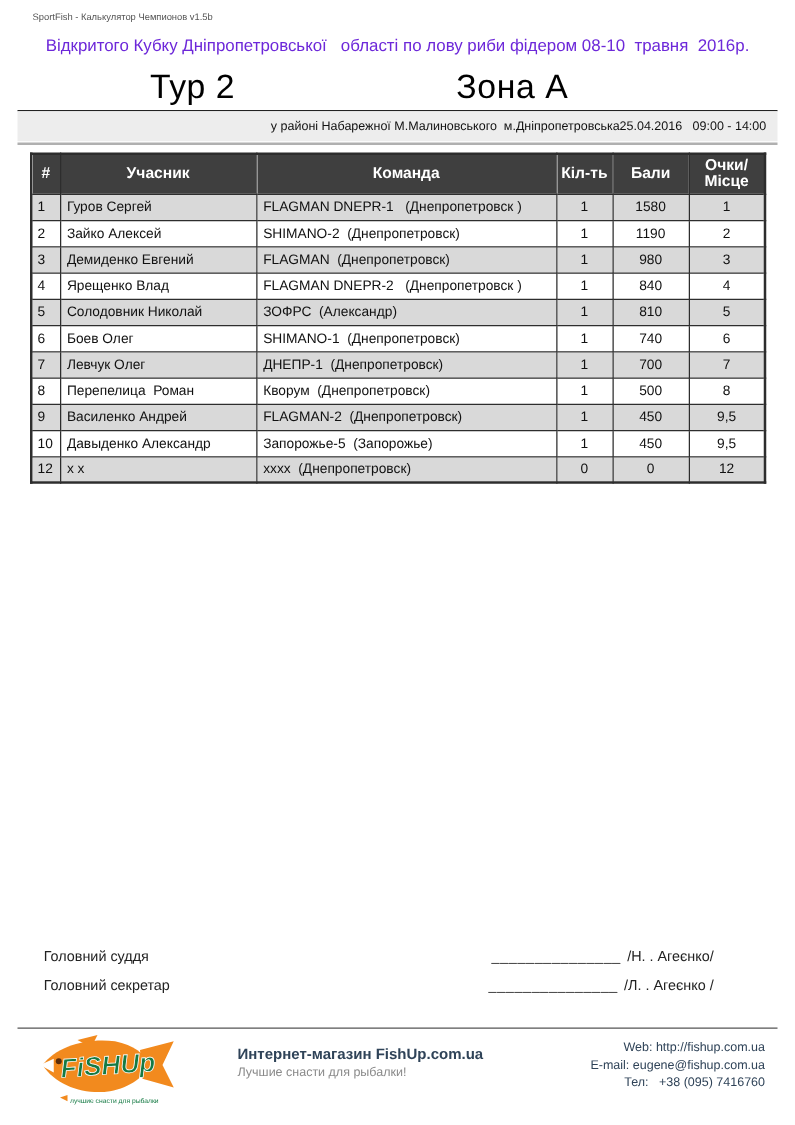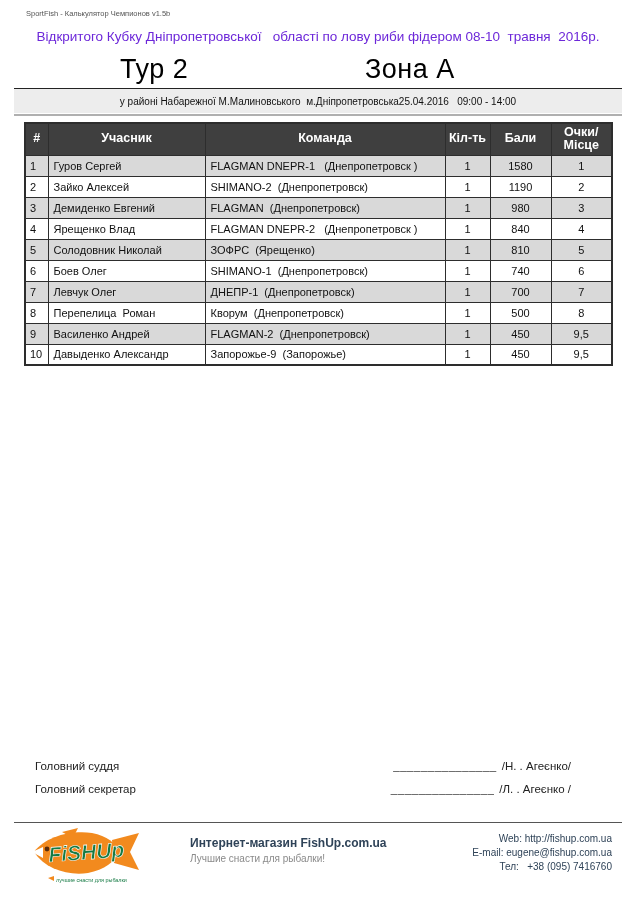--- a/index.html
+++ b/index.html
@@ -21,21 +21,21 @@
     position:absolute; top:54px; width:230px; text-align:left;
     font-size:27px; color:#000; letter-spacing:0.5px;
   }
   .round-label { left:120px; }
   .zone-label  { left:365px; }
 
   .rule-black { position:absolute; top:88px; left:14px; right:14px; border-top:1.5px solid #222; }
 
   .info-band {
     position:absolute; top:89px; left:14px; right:14px; height:24px;
-    background:#ededed; display:flex; justify-content:center; align-items:center;
+    background:#ededed; display:flex; justify-content:flex-end; align-items:center;
     padding:0 9px; font-size:10px; color:#111;
   }
   .info-band span { white-space:pre; }
 
   .rule-gray { position:absolute; top:114px; left:14px; right:14px; border-top:2.5px solid #b0b0b0; }
 
   table.results {
     position:absolute; top:122px; left:24px; width:587px;
     border-collapse:collapse; table-layout:fixed;
     border:2px solid #2d2d2d;
@@ -142,21 +142,21 @@
         <td class="c-num">4</td>
         <td class="c-name">Ярещенко Влад</td>
         <td class="c-team">FLAGMAN DNEPR-2   (Днепропетровск )</td>
         <td class="c-qty">1</td>
         <td class="c-pts">840</td>
         <td class="c-place">4</td>
       </tr>
       <tr>
         <td class="c-num">5</td>
         <td class="c-name">Солодовник Николай</td>
-        <td class="c-team">ЗОФРС  (Ярещенко)</td>
+        <td class="c-team">ЗОФРС  (Александр)</td>
         <td class="c-qty">1</td>
         <td class="c-pts">810</td>
         <td class="c-place">5</td>
       </tr>
       <tr>
         <td class="c-num">6</td>
         <td class="c-name">Боев Олег</td>
         <td class="c-team">SHIMANO-1  (Днепропетровск)</td>
         <td class="c-qty">1</td>
         <td class="c-pts">740</td>
@@ -182,24 +182,32 @@
         <td class="c-num">9</td>
         <td class="c-name">Василенко Андрей</td>
         <td class="c-team">FLAGMAN-2  (Днепропетровск)</td>
         <td class="c-qty">1</td>
         <td class="c-pts">450</td>
         <td class="c-place">9,5</td>
       </tr>
       <tr>
         <td class="c-num">10</td>
         <td class="c-name">Давыденко Александр</td>
-        <td class="c-team">Запорожье-9  (Запорожье)</td>
+        <td class="c-team">Запорожье-5  (Запорожье)</td>
         <td class="c-qty">1</td>
         <td class="c-pts">450</td>
         <td class="c-place">9,5</td>
+      </tr>
+      <tr>
+        <td class="c-num">12</td>
+        <td class="c-name">x x</td>
+        <td class="c-team">xxxx  (Днепропетровск)</td>
+        <td class="c-qty">0</td>
+        <td class="c-pts">0</td>
+        <td class="c-place">12</td>
       </tr>
     </tbody>
   </table>
 
   <div class="signatures">
     <div class="sig-row">
       <span class="sig-label">Головний суддя</span>
       <span class="sig-spacer"></span>
       <span class="sig-line">_______________</span>
       <span class="sig-name">/Н. . Агеєнко/</span>

